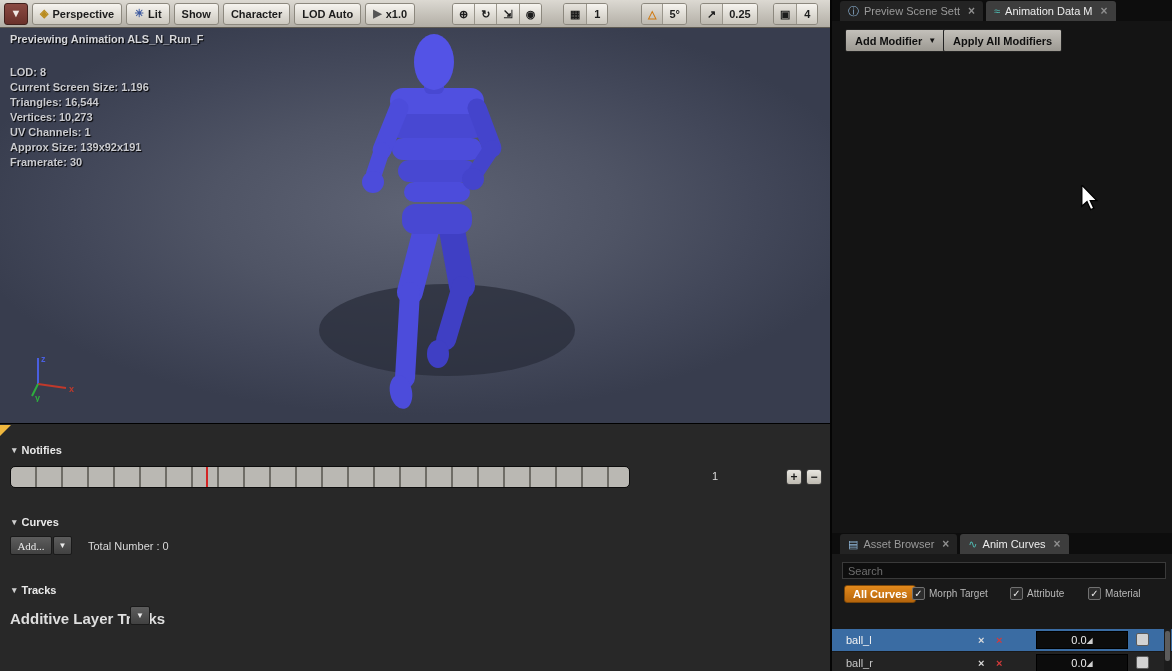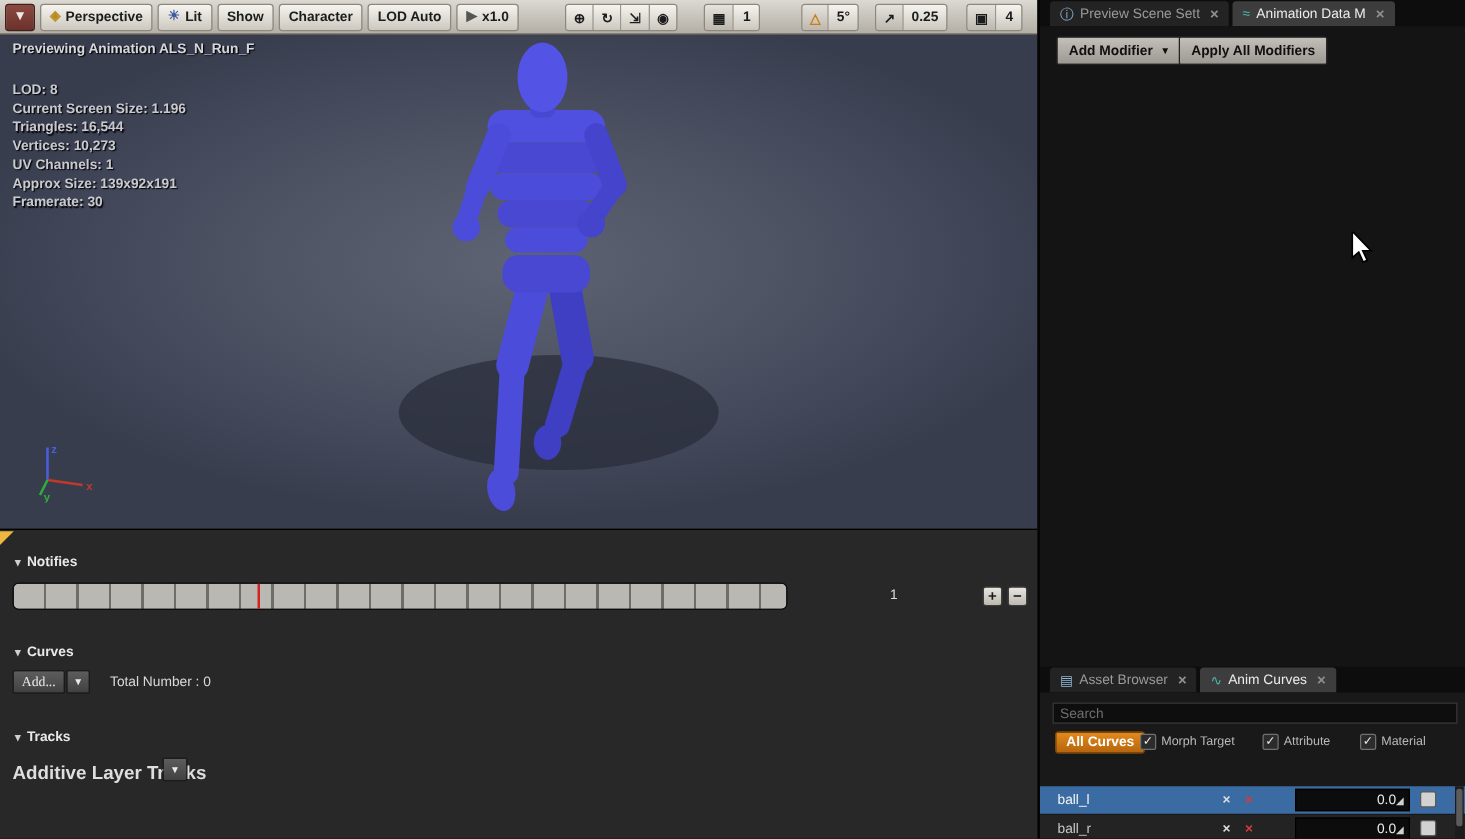--- a/index.html
+++ b/index.html
@@ -104,21 +104,21 @@
   .colsep{position:absolute;top:2px;width:1px;height:17px;background:#3a3a3a}
 
   .row{position:absolute;left:0;width:100%;height:22px;font-size:11px}
   .row.selected{background:#3a6ca3;color:#f2f2f2}
   .row.alt{background:#232323;color:#c6c6c6}
   .rowcell{position:absolute;top:5px;white-space:nowrap}
   .x-gray{color:#dcdcdc;font-weight:bold}
   .x-red{color:#d33b3b;font-weight:bold}
   .weight-box{position:absolute;left:204px;top:2px;width:92px;height:18px;background:#0c0c0c;
     border:1px solid #000;color:#ededed;font-size:11px;padding:2px 4px;display:flex;
-    align-items:center;justify-content:flex-end}
+    align-items:center;justify-content:center}
   .drag-glyph{color:#cfcfcf;font-size:8px}
   .auto-cb{position:absolute;left:304px;top:4px;width:13px;height:13px;background:#d2d2d2;
     border:1px solid #5a5a5a;border-radius:2px}
   .list-scrollbar{position:absolute;right:1px;top:96px;bottom:0;width:7px;background:#1c1c1c}
   .list-scrollbar .thumb{position:absolute;left:1px;top:2px;width:5px;height:30px;
     background:#5c5c5c;border-radius:2px}
 
   .cursor-svg{position:absolute;left:1081px;top:185px;z-index:50}
 </style>
 </head>

